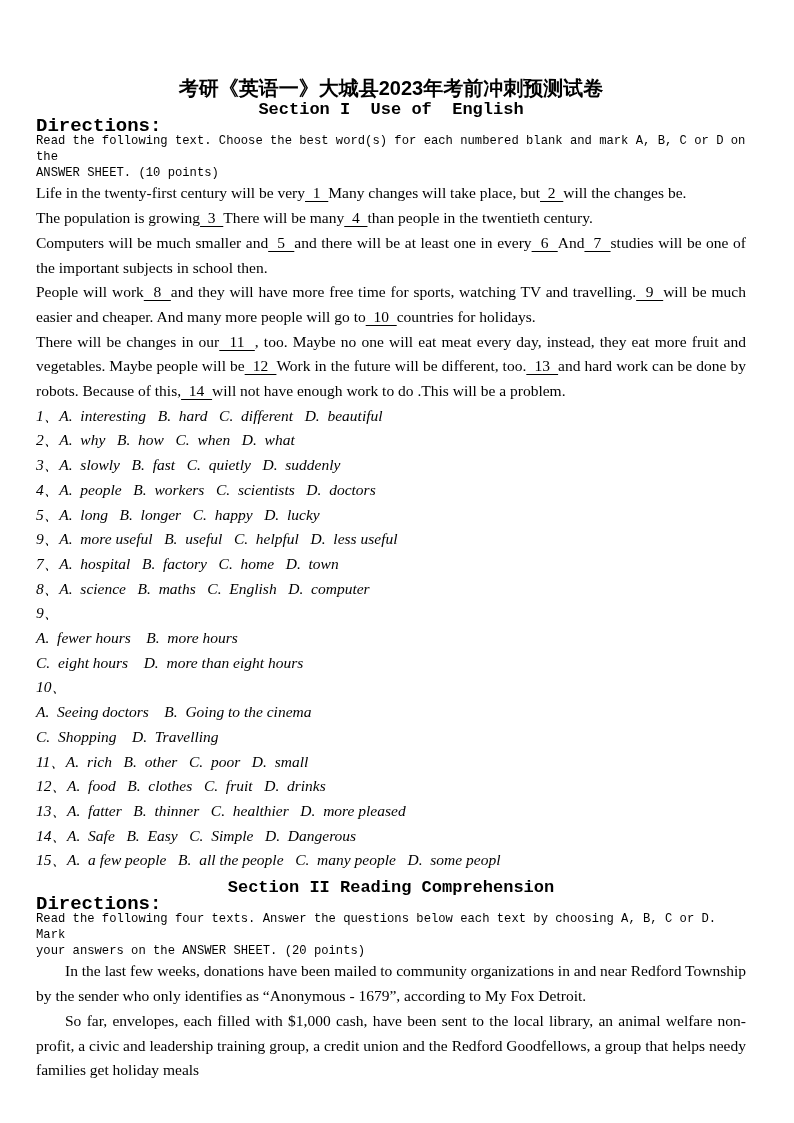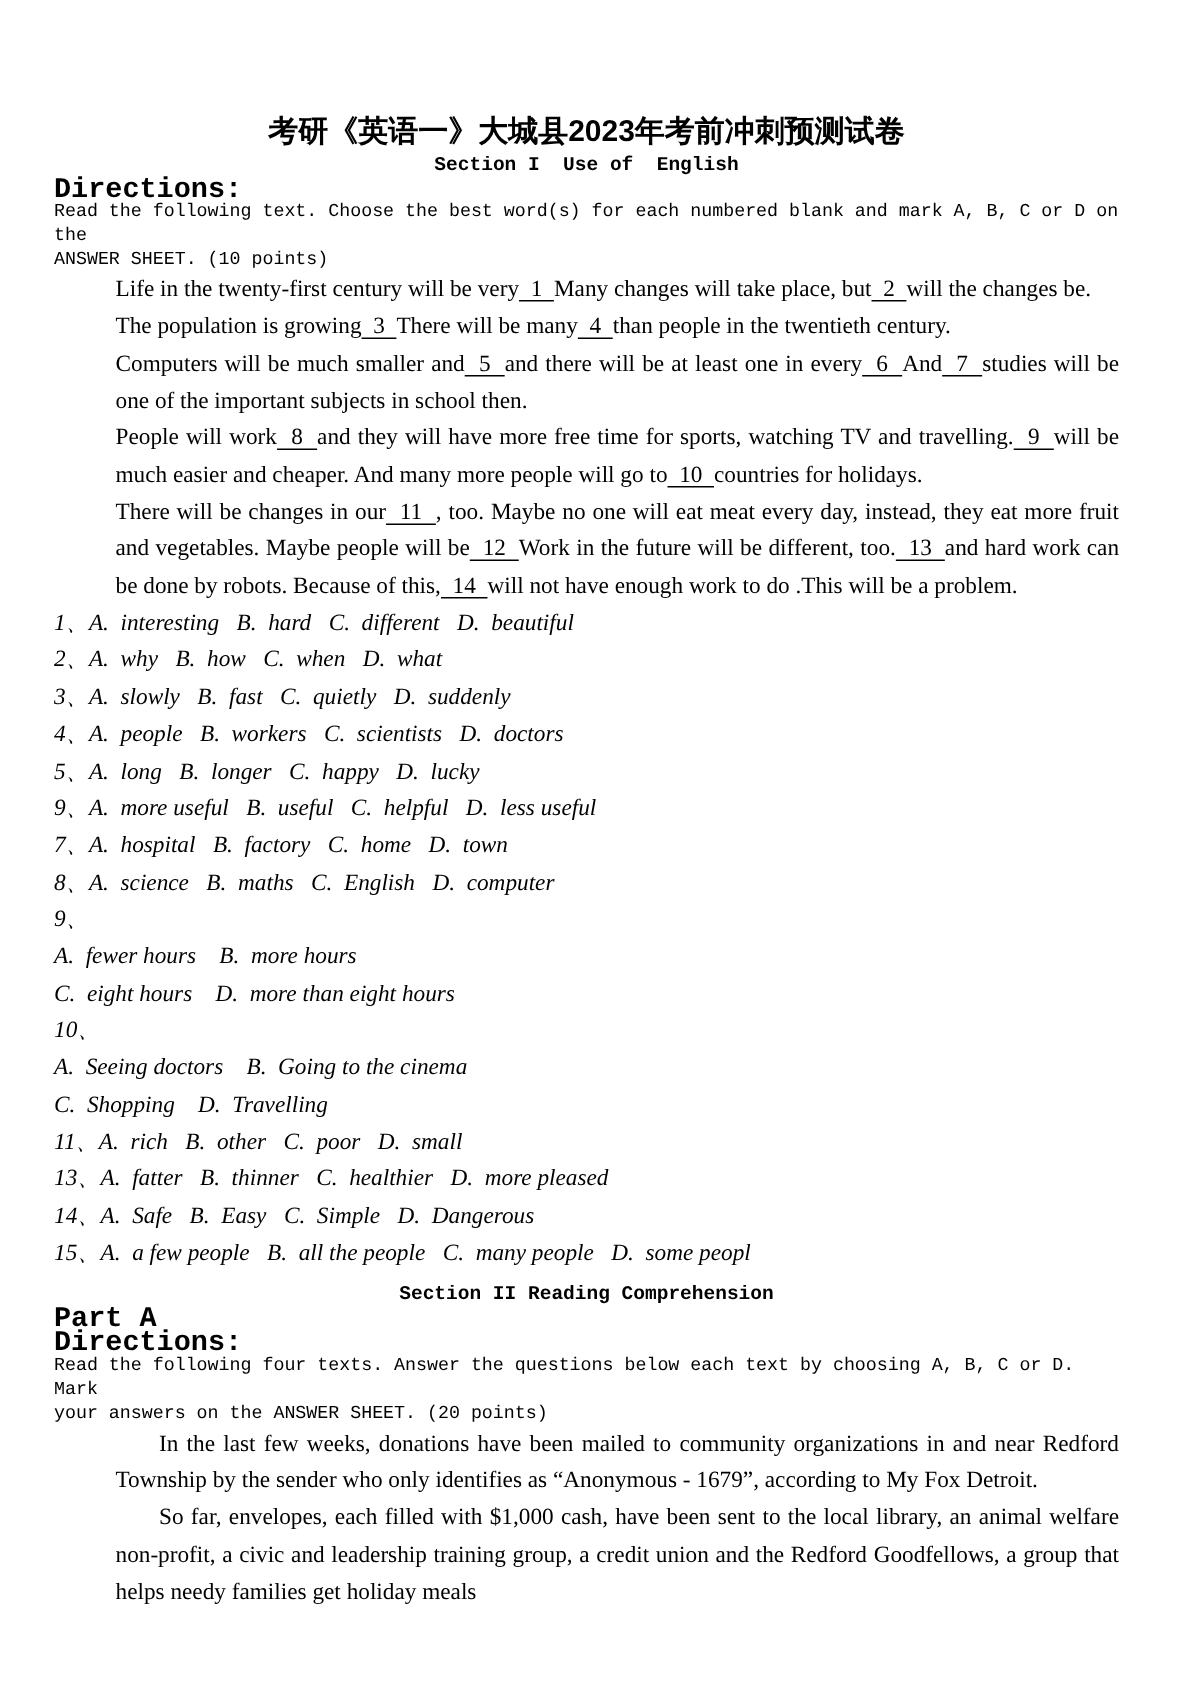--- a/index.html
+++ b/index.html
@@ -25,21 +25,21 @@
     font-weight: bold;
     font-size: 20px;
     line-height: 25px;
     text-align: center;
     white-space: pre-wrap;
   }
   .mono {
     font-family: "Liberation Mono", "DejaVu Sans Mono", monospace;
   }
   .sec-head {
-    font-size: 13px;
+    font-size: 17px;
     font-weight: bold;
     line-height: 17px;
     text-align: center;
     white-space: pre-wrap;
   }
   .sec-head.sec2 {
     margin-top: 6px;
   }
   .dir-label {
     font-size: 19px;
@@ -52,21 +52,20 @@
     line-height: 15.8px;
     white-space: pre-wrap;
   }
   .body-text {
     font-family: "Liberation Serif", "DejaVu Serif", serif;
     font-size: 15.5px;
     line-height: 24.7px;
   }
   .para {
     text-align: justify;
-    margin-left: 41px;
   }
   .para.indent {
     text-indent: 29px;
   }
   .qline {
     white-space: pre-wrap;
     font-style: italic;
   }
   .blank {
     text-decoration: underline;
@@ -110,28 +109,28 @@
       <div class="qline">9、A.  more useful   B.  useful   C.  helpful   D.  less useful</div>
       <div class="qline">7、A.  hospital   B.  factory   C.  home   D.  town</div>
       <div class="qline">8、A.  science   B.  maths   C.  English   D.  computer</div>
       <div class="qline">9、</div>
       <div class="qline">A.  fewer hours    B.  more hours</div>
       <div class="qline">C.  eight hours    D.  more than eight hours</div>
       <div class="qline">10、</div>
       <div class="qline">A.  Seeing doctors    B.  Going to the cinema</div>
       <div class="qline">C.  Shopping    D.  Travelling</div>
       <div class="qline">11、A.  rich   B.  other   C.  poor   D.  small</div>
+      <div class="qline">12、A.  food   B.  clothes   C.  fruit   D.  drinks</div>
       <div class="qline">13、A.  fatter   B.  thinner   C.  healthier   D.  more pleased</div>
       <div class="qline">14、A.  Safe   B.  Easy   C.  Simple   D.  Dangerous</div>
       <div class="qline">15、A.  a few people   B.  all the people   C.  many people   D.  some peopl</div>
     </div>
 
   <div class="mono sec-head sec2">Section II Reading Comprehension</div>
 
-  <div class="mono dir-label">Part A</div>
 
   <div class="mono dir-label">Directions:</div>
 
   <div class="mono dir-text">Read the following four texts. Answer the questions below each text by choosing A, B, C or D. Mark
 your answers on the ANSWER SHEET. (20 points)</div>
 
 
   <div class="body-text reading">
       <div class="para indent">In the last few weeks, donations have been mailed to community organizations in and near Redford Township by the sender who only identifies as “Anonymous - 1679”, according to My Fox Detroit.</div>
       <div class="para indent">So far, envelopes, each filled with $1,000 cash, have been sent to the local library, an animal welfare non-profit, a civic and leadership training group, a credit union and the Redford Goodfellows, a group that helps needy families get holiday meals</div>

